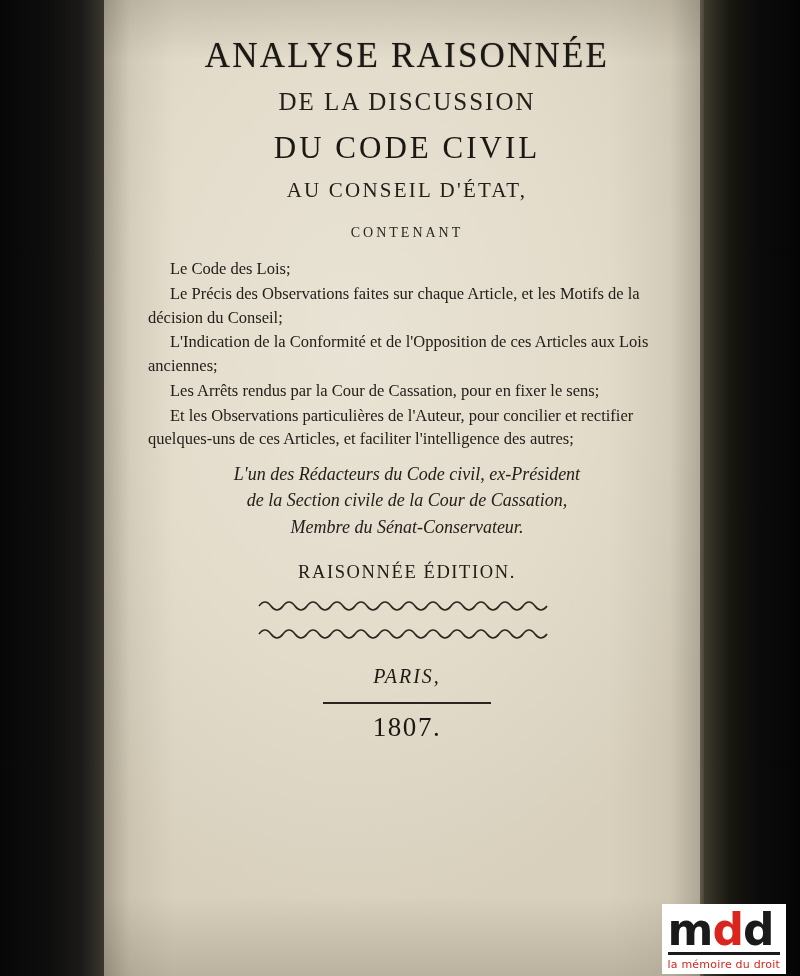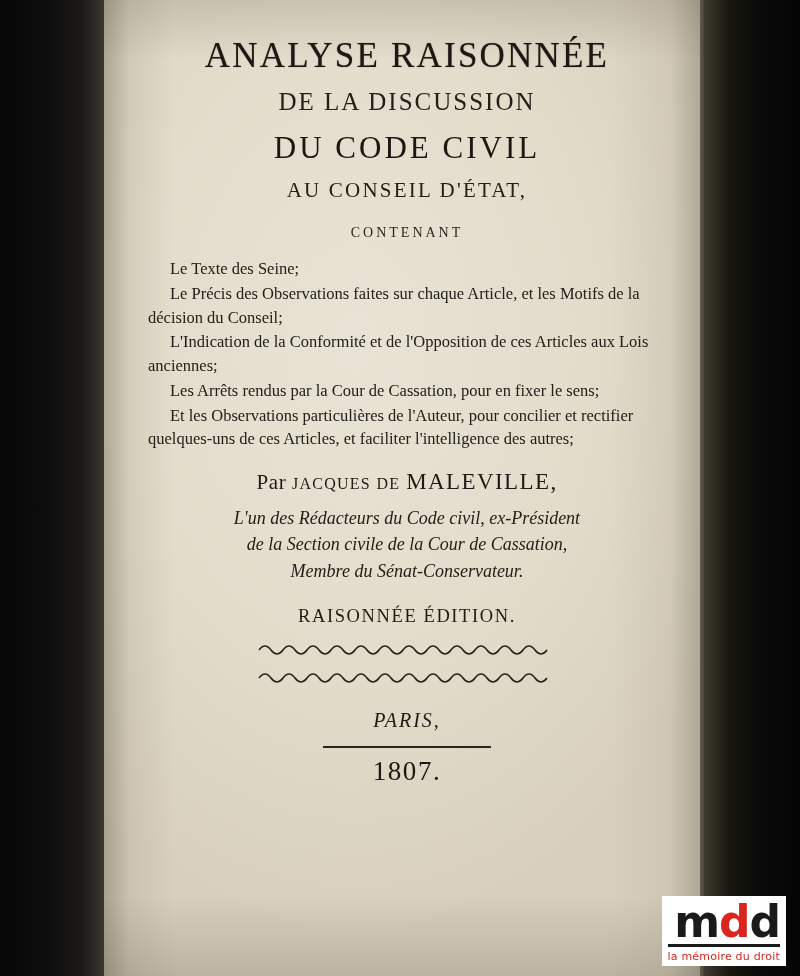--- a/index.html
+++ b/index.html
@@ -179,23 +179,23 @@
     margin-top: 8px;
     font-size: 27px;
     letter-spacing: 1.6px;
     color: #1b1813;
   }
 
   
   .logo {
     position: absolute;
     right: 14px;
-    bottom: 10px;
+    bottom: 2px;
     z-index: 5;
-    text-align: right;
+    text-align: left;
     background: #ffffff;
     padding: 6px 6px 3px 6px;
   }
   .logo-mark {
     font-family: "DejaVu Sans", sans-serif;
     font-weight: bold;
     font-size: 44px;
     line-height: 0.92;
     letter-spacing: -1px;
   }
@@ -227,33 +227,27 @@
   <div class="paper">
     <div class="content">
 
       <div class="t-main">ANALYSE RAISONNÉE</div>
       <div class="t-sub1">DE LA DISCUSSION</div>
       <div class="t-sub2">DU CODE CIVIL</div>
       <div class="t-sub3">AU CONSEIL D'ÉTAT,</div>
       <div class="t-contenant">CONTENANT</div>
 
       <div class="list">
-        <p>Le Texte des Seine;</p>
+        <p>Le Code des Lois;</p>
         <p>Le Précis des Observations faites sur chaque Article, et les Motifs de la décision du Conseil;</p>
         <p>L'Indication de la Conformité et de l'Opposition de ces Articles aux Lois anciennes;</p>
         <p>Les Arrêts rendus par la Cour de Cassation, pour en fixer le sens;</p>
         <p>Et les Observations particulières de l'Auteur, pour concilier et rectifier quelques-uns de ces Articles, et faciliter l'intelligence des autres;</p>
       </div>
 
-      <div class="author">
-        <span>Par</span>
-        <span class="sc">JACQUES</span>
-        <span class="sc">DE</span>
-        <span class="big">MALEVILLE,</span>
-      </div>
 
       <div class="roles">
         <div>L'un des Rédacteurs du Code civil, ex-Président</div>
         <div>de la Section civile de la Cour de Cassation,</div>
         <div>Membre du Sénat-Conservateur.</div>
       </div>
 
       <div class="edition">RAISONNÉE ÉDITION.</div>
 
       <svg class="squiggle" width="300" height="14" viewBox="0 0 300 14">

